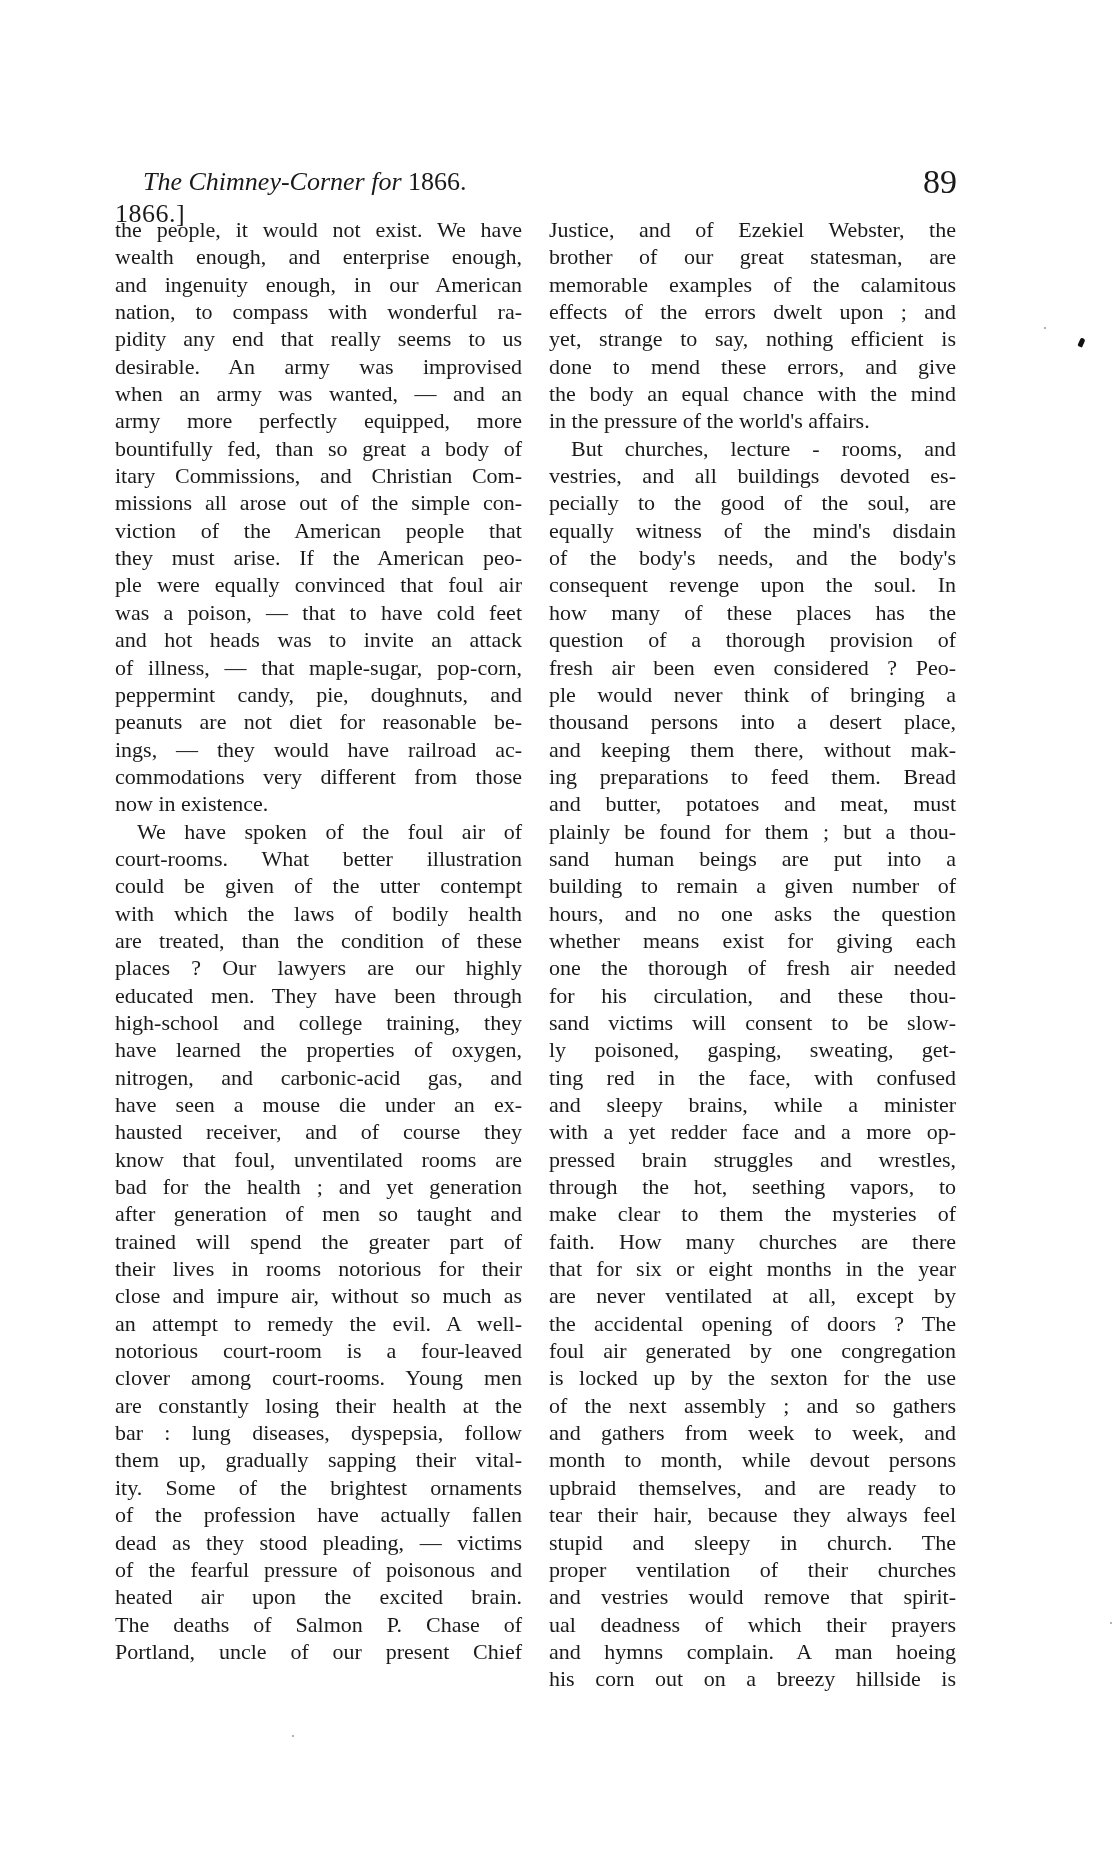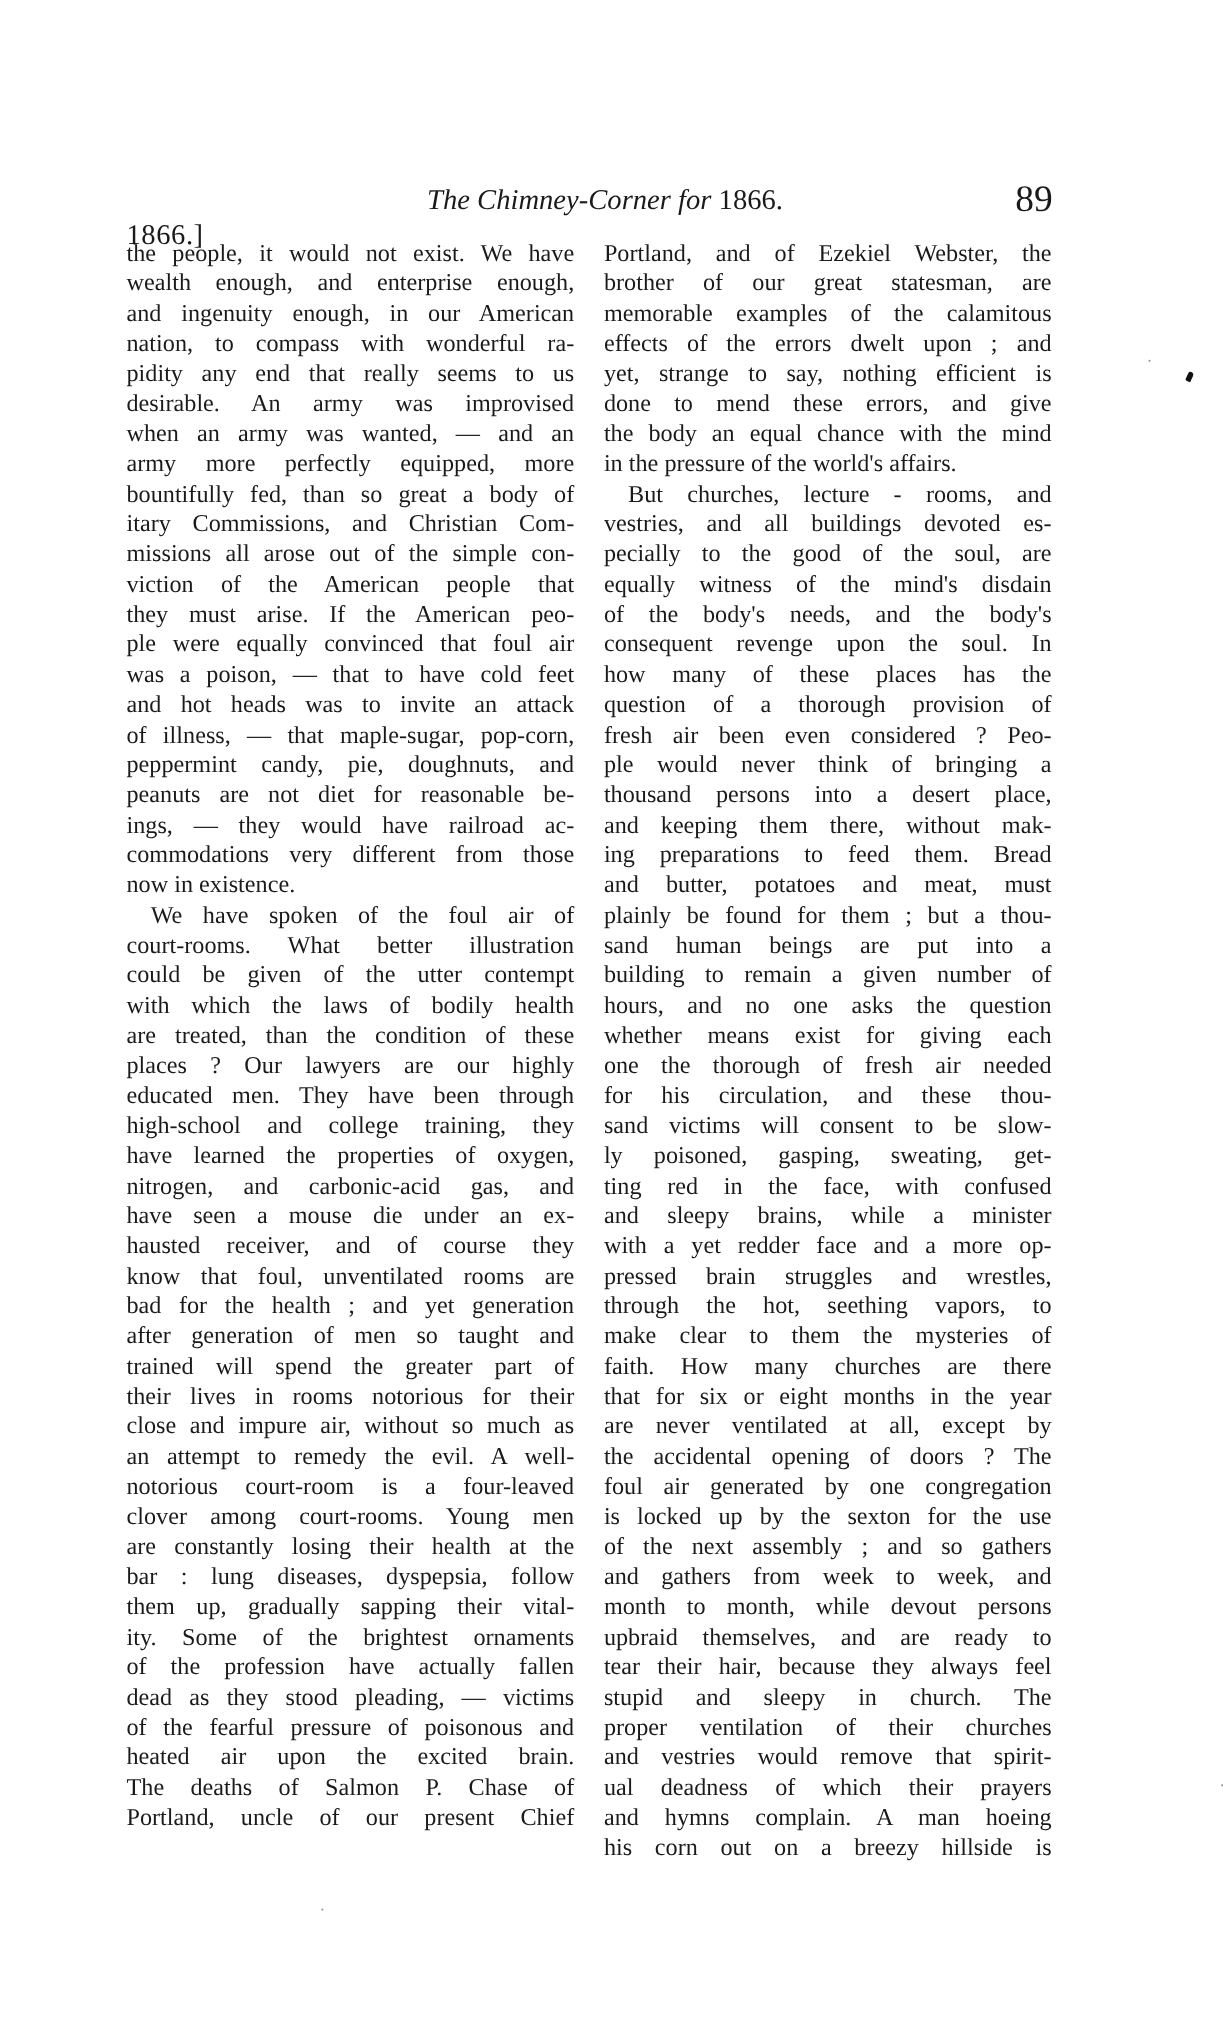--- a/index.html
+++ b/index.html
@@ -29,21 +29,21 @@
       left: 0;
       top: 16px;
       letter-spacing: 0.5px;
       margin-top: 16px;
     }
     .running-title {
       position: absolute;
       left: 0;
       right: 0;
       top: 0;
-      text-align: center;
+      text-align: left;
       padding-left: 28px;
     }
     .running-title .ital {
       font-style: italic;
     }
     .page-number {
       position: absolute;
       right: 0;
       top: 0;
       font-size: 34px;
@@ -147,21 +147,21 @@
     <span class="line">them up, gradually sapping their vital-</span>
     <span class="line">ity.  Some of the brightest ornaments</span>
     <span class="line">of the profession have actually fallen</span>
     <span class="line">dead as they stood pleading, — victims</span>
     <span class="line">of the fearful pressure of poisonous and</span>
     <span class="line">heated air upon the excited brain.</span>
     <span class="line">The deaths of Salmon P. Chase of</span>
     <span class="line">Portland, uncle of our present Chief</span>
   </div>
 <div class="column col-right" id="col-right">
-    <span class="line">Portland, and of Ezekiel Webster, the</span>
+    <span class="line">Justice, and of Ezekiel Webster, the</span>
     <span class="line">brother of our great statesman, are</span>
     <span class="line">memorable examples of the calamitous</span>
     <span class="line">effects of the errors dwelt upon ; and</span>
     <span class="line">yet, strange to say, nothing efficient is</span>
     <span class="line">done to mend these errors, and give</span>
     <span class="line">the body an equal chance with the mind</span>
     <span class="line last">in the pressure of the world's affairs.</span>
     <span class="line indent">But churches, lecture - rooms, and</span>
     <span class="line">vestries, and all buildings devoted es-</span>
     <span class="line">pecially to the good of the soul, are</span>

